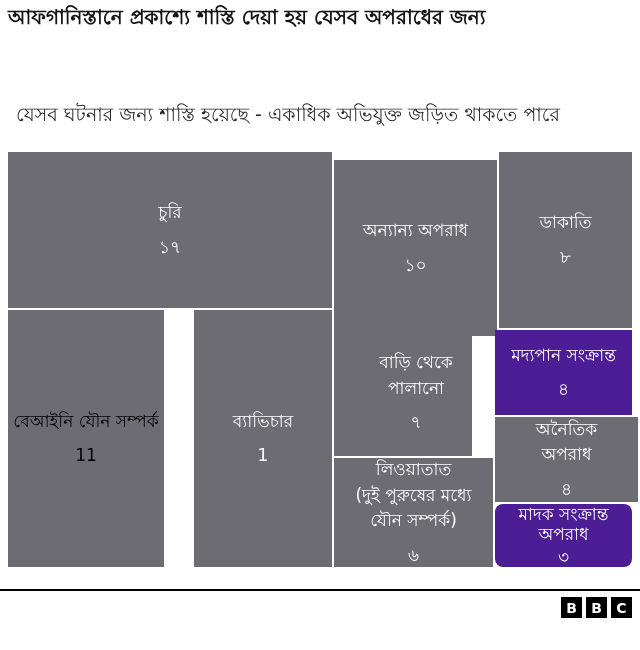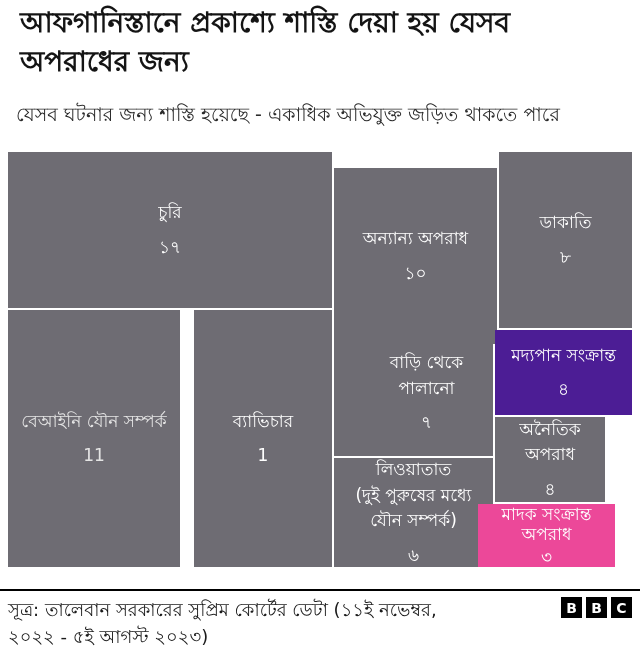--- a/index.html
+++ b/index.html
@@ -6,23 +6,23 @@
   body {
     width: 640px; height: 650px;
     background: #ffffff;
     font-family: "DejaVu Sans", "Liberation Sans", sans-serif;
     position: relative;
     overflow: hidden;
   }
   .page { position: absolute; inset: 0; }
 
   .chart-title {
-    position: absolute; left: 20px; top: 4px; width: 600px;
+    position: absolute; left: 8px; top: 4px; width: 600px;
     margin: 0;
-    font-size: 28px; font-weight: 700; line-height: 1.38;
+    font-size: 20px; font-weight: 700; line-height: 1.38;
     color: #141414;
   }
   .chart-subtitle {
     position: absolute; left: 8px; top: 94px; width: 620px;
     margin: 8px;
     font-size: 19px; font-weight: 400; line-height: 1.35;
     color: #2b2b2b;
   }
 
   .treemap {
@@ -70,68 +70,64 @@
 
   <h1 class="chart-title">আফগানিস্তানে প্রকাশ্যে শাস্তি দেয়া হয় যেসব অপরাধের জন্য</h1>
 
   <p class="chart-subtitle">যেসব ঘটনার জন্য শাস্তি হয়েছে - একাধিক অভিযুক্ত জড়িত থাকতে পারে</p>
 
   <div class="treemap">
       <div class="cell" style="left: 0px; top: 0px; width: 324px; height: 156px; background: rgb(110, 108, 115); color: rgb(255, 255, 255);">
         <div class="cell-label">চুরি</div>
         <div class="cell-value">১৭</div>
       </div>
-      <div class="cell" style="left: 326px; top: 16px; width: 163px; height: 176px; background: rgb(110, 108, 115); color: rgb(255, 255, 255);">
+      <div class="cell" style="left: 326px; top: 8px; width: 163px; height: 176px; background: rgb(110, 108, 115); color: rgb(255, 255, 255);">
         <div class="cell-label">অন্যান্য অপরাধ</div>
         <div class="cell-value">১০</div>
       </div>
       <div class="cell" style="left: 491px; top: 0px; width: 133px; height: 176px; background: rgb(110, 108, 115); color: rgb(255, 255, 255); font-family: Liberation Serif, serif;">
         <div class="cell-label">ডাকাতি</div>
         <div class="cell-value">৮</div>
       </div>
-      <div class="cell" style="left: 0px; top: 158px; width: 172px; height: 257px; background: rgb(110, 108, 115); color: #e5e5e5;">
+      <div class="cell" style="left: 0px; top: 158px; width: 156px; height: 257px; background: rgb(110, 108, 115); color: #000000;">
         <div class="cell-label">বেআইনি যৌন সম্পর্ক</div>
         <div class="cell-value">11</div>
       </div>
       <div class="cell" style="left: 186px; top: 158px; width: 138px; height: 257px; background: rgb(110, 108, 115); color: rgb(255, 255, 255);">
         <div class="cell-label">ব্যাভিচার</div>
         <div class="cell-value">1</div>
       </div>
-      <div class="cell" style="left: 326px; top: 178px; width: 159px; height: 126px; background: rgb(110, 108, 115); color: rgb(255, 255, 255); padding-left: 28px;">
+      <div class="cell" style="left: 326px; top: 178px; width: 138px; height: 126px; background: rgb(110, 108, 115); color: rgb(255, 255, 255); padding-left: 28px;">
         <div class="cell-label">বাড়ি থেকে পালানো</div>
         <div class="cell-value">৭</div>
       </div>
       <div class="cell" style="left: 326px; top: 306px; width: 159px; height: 109px; background: rgb(110, 108, 115); color: rgb(255, 255, 255);">
         <div class="cell-label">লিওয়াতাত
 (দুই পুরুষের মধ্যে
 যৌন সম্পর্ক)</div>
         <div class="cell-value">৬</div>
       </div>
       <div class="cell" style="left: 487px; top: 178px; width: 137px; height: 85px; background: #4c1d95; color: rgb(255, 255, 255);">
         <div class="cell-label">মদ্যপান সংক্রান্ত</div>
         <div class="cell-value">৪</div>
       </div>
-      <div class="cell" style="left: 487px; top: 265px; width: 110px; height: 85px; background: rgb(110, 108, 115); color: rgb(255, 255, 255);">
+      <div class="cell" style="left: 487px; top: 265px; width: 143px; height: 85px; background: rgb(110, 108, 115); color: rgb(255, 255, 255);">
         <div class="cell-label">অনৈতিক
 অপরাধ</div>
         <div class="cell-value">৪</div>
       </div>
-      <div class="cell tight" style="left: 470px; top: 352px; width: 137px; height: 63px; background: #ec4899; color: rgb(255, 255, 255);">
+      <div class="cell tight" style="left: 487px; top: 352px; width: 137px; height: 63px; background: #4c1d95; color: rgb(255, 255, 255); border-radius: 8px;">
         <div class="cell-label">মাদক সংক্রান্ত
 অপরাধ</div>
         <div class="cell-value">৩</div>
       </div>
     </div>
 
   <div class="footer-rule"></div>
 
-  <div class="source">
-    <span>সূত্র: তালেবান সরকারের সুপ্রিম কোর্টের ডেটা (১১ই নভেম্বর,</span><br>
-    <span>২০২২ - ৫ই আগস্ট ২০২৩)</span>
-  </div>
 
   <div class="bbc-logo">
     <span class="bbc-block">B</span>
     <span class="bbc-block">B</span>
     <span class="bbc-block">C</span>
   </div>
 
 </div>
 
 </body></html>

